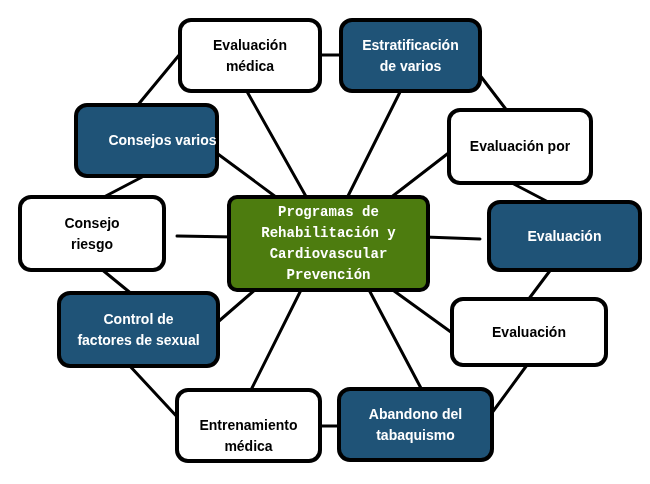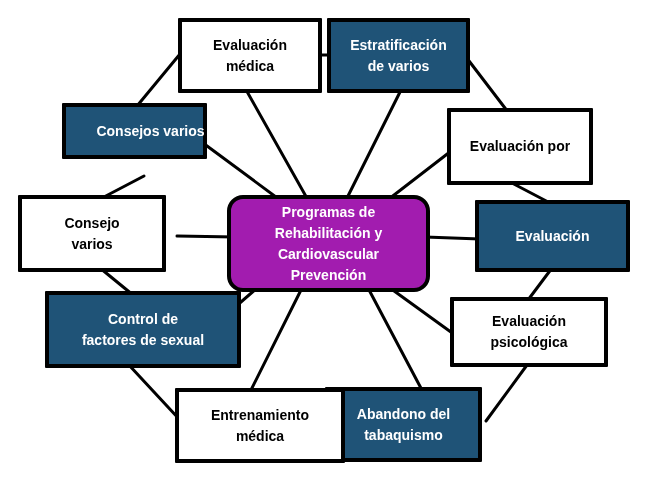--- a/index.html
+++ b/index.html
@@ -29,44 +29,46 @@
   .node-layer {
     position: absolute;
     left: 0; top: 0;
     width: 650px;
     height: 484px;
   }
   .node {
     position: absolute;
     box-sizing: border-box;
     border: 4px solid var(--border, #000000);
-    border-radius: 1px;
+    border-radius: 13px;
     display: flex;
     flex-direction: column;
     align-items: center;
     justify-content: center;
     text-align: center;
     font-weight: bold;
     font-size: 14px;
     line-height: 21px;
     padding: 2px 4px;
   }
   .node.white {
     background: #ffffff;
     color: #000000;
   }
   .node.blue {
     background: var(--blue, #1F5377);
     color: #ffffff;
+    margin-left: 12px;
   }
   .node.black {
-    background: #a21caf;
+    background: #4d7c0f;
     color: #ffffff;
-    border-radius: 16px;
+    border-radius: 10px;
     border-color: #000000;
+    font-family: Liberation Mono, monospace;
   }
   .node-line {
     white-space: nowrap;
   }
 </style>
 </head>
 <body>
 
 <div class="canvas">
   <svg class="connector-layer" viewBox="0 0 650 484" width="650" height="484">
@@ -101,39 +103,38 @@
         <div class="node-line">de varios</div>
       </div>
       <div class="node white" style="left: 447px; top: 108px; width: 146px; height: 77px; gap: 48px;">
         <div class="node-line">Evaluación por</div>
       </div>
       <div class="node blue" style="left: 475px; top: 200px; width: 155px; height: 72px;">
         <div class="node-line">Evaluación</div>
       </div>
       <div class="node white" style="left: 450px; top: 297px; width: 158px; height: 70px;">
         <div class="node-line">Evaluación</div>
-        <div class="node-line">psicológica</div>
       </div>
       <div class="node blue" style="left: 325px; top: 387px; width: 157px; height: 75px; text-align: right;">
         <div class="node-line">Abandono del</div>
         <div class="node-line">tabaquismo</div>
       </div>
-      <div class="node white" style="left: 175px; top: 388px; width: 170px; height: 75px;">
+      <div class="node white" style="left: 175px; top: 388px; width: 147px; height: 75px; justify-content: flex-end;">
         <div class="node-line">Entrenamiento</div>
         <div class="node-line">médica</div>
       </div>
-      <div class="node blue" style="left: 45px; top: 291px; width: 196px; height: 77px;">
+      <div class="node blue" style="left: 45px; top: 291px; width: 163px; height: 77px;">
         <div class="node-line">Control de</div>
         <div class="node-line">factores de sexual</div>
       </div>
       <div class="node white" style="left: 18px; top: 195px; width: 148px; height: 77px;">
         <div class="node-line">Consejo</div>
-        <div class="node-line">varios</div>
+        <div class="node-line">riesgo</div>
       </div>
-      <div class="node blue" style="left: 62px; top: 103px; width: 145px; height: 56px; padding-left: 36px;">
+      <div class="node blue" style="left: 62px; top: 103px; width: 145px; height: 75px; padding-left: 36px;">
         <div class="node-line">Consejos varios</div>
       </div>
       <div class="node black" style="left: 227px; top: 195px; width: 203px; height: 97px;">
         <div class="node-line">Programas de</div>
         <div class="node-line">Rehabilitación y</div>
         <div class="node-line">Cardiovascular</div>
         <div class="node-line">Prevención</div>
       </div>
     </div>
 </div>

